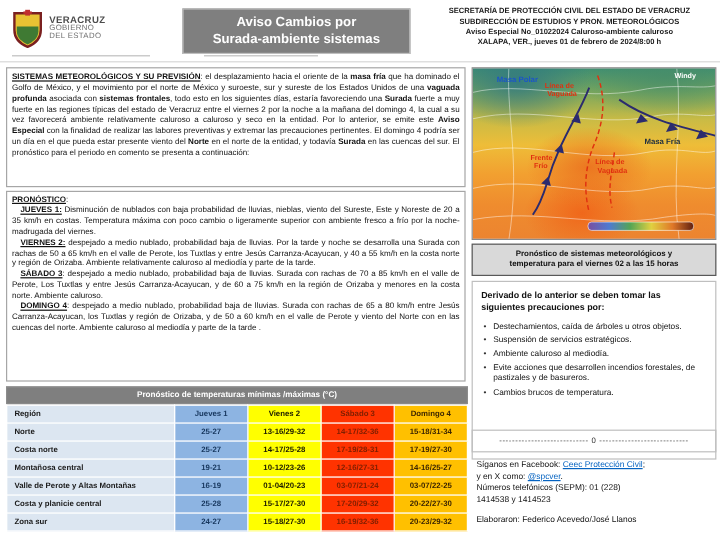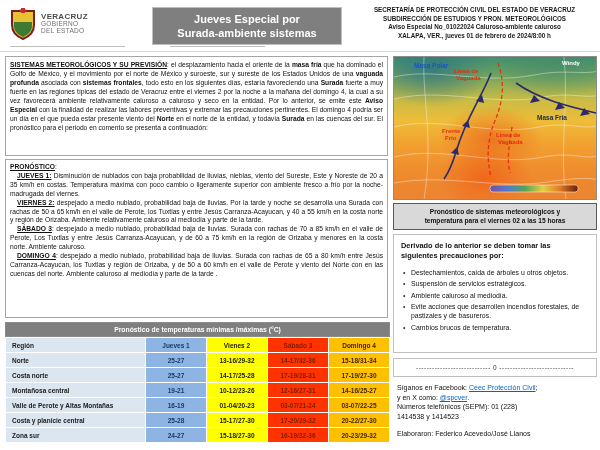--- a/index.html
+++ b/index.html
@@ -80,21 +80,21 @@
   .map-lab-dark { font-size:6.5px; font-weight:bold; fill:#203040; }
   .map-brand    { font-size:6px;  font-weight:bold; fill:#ffffff; }
 
   #map-caption {
     position:absolute; left:393px; top:203px; width:204px; height:27px;
     background:#d9d9d9; border:1px solid #595959;
     display:flex; flex-direction:column; justify-content:center; align-items:center;
     font-size:6.6px; font-weight:bold; color:#111; line-height:1.35; text-align:center;
   }
 
-  #precautions-box { left:393px; top:234px; width:204px; height:119px; padding:6px 7px; border-width:1.5px; border-color:#bfbfbf; }
+  #precautions-box { left:393px; top:234px; width:204px; height:149px; padding:6px 7px; border-width:1.5px; border-color:#bfbfbf; }
   #precautions-title { font-size:7.4px; font-weight:bold; line-height:1.35; color:#111; }
   #precautions-list { margin-top:8px; list-style:none; }
   #precautions-list li { position:relative; font-size:6.9px; line-height:1.3; padding-left:10px; margin-bottom:2.5px; color:#111; }
   #precautions-list li::before { content:"•"; position:absolute; left:2px; top:0; font-size:6.9px; color:#333; }
 
   #divider-box {
     position:absolute; left:393px; top:358px; width:204px; height:19px;
     border:1.5px solid #bfbfbf; display:flex; align-items:center; justify-content:center;
     font-size:6.5px; color:#333; letter-spacing:.5px;
   }
@@ -137,21 +137,21 @@
       </svg>
       <div class="logo-txt">
         <div class="acr">PC</div>
         <div class="sm">Secretaría de</div>
         <div class="sm">Protección Civil</div>
       </div>
     </div>
     <div class="logo-underline" id="ul2"></div>
 
     <div id="title-box">
-      <div>Jueves Especial por</div>
+      <div>Aviso Cambios por</div>
       <div>Surada-ambiente  sistemas</div>
     </div>
 
     <div id="org-block">
       <div>SECRETARÍA DE PROTECCIÓN CIVIL DEL ESTADO DE VERACRUZ</div>
       <div>SUBDIRECCIÓN DE ESTUDIOS Y PRON. METEOROLÓGICOS</div>
       <div>Aviso Especial No_01022024 Caluroso-ambiente  caluroso</div>
       <div>XALAPA, VER.,  jueves 01 de febrero  de 2024/8:00 h</div>
     </div>
   </div>

